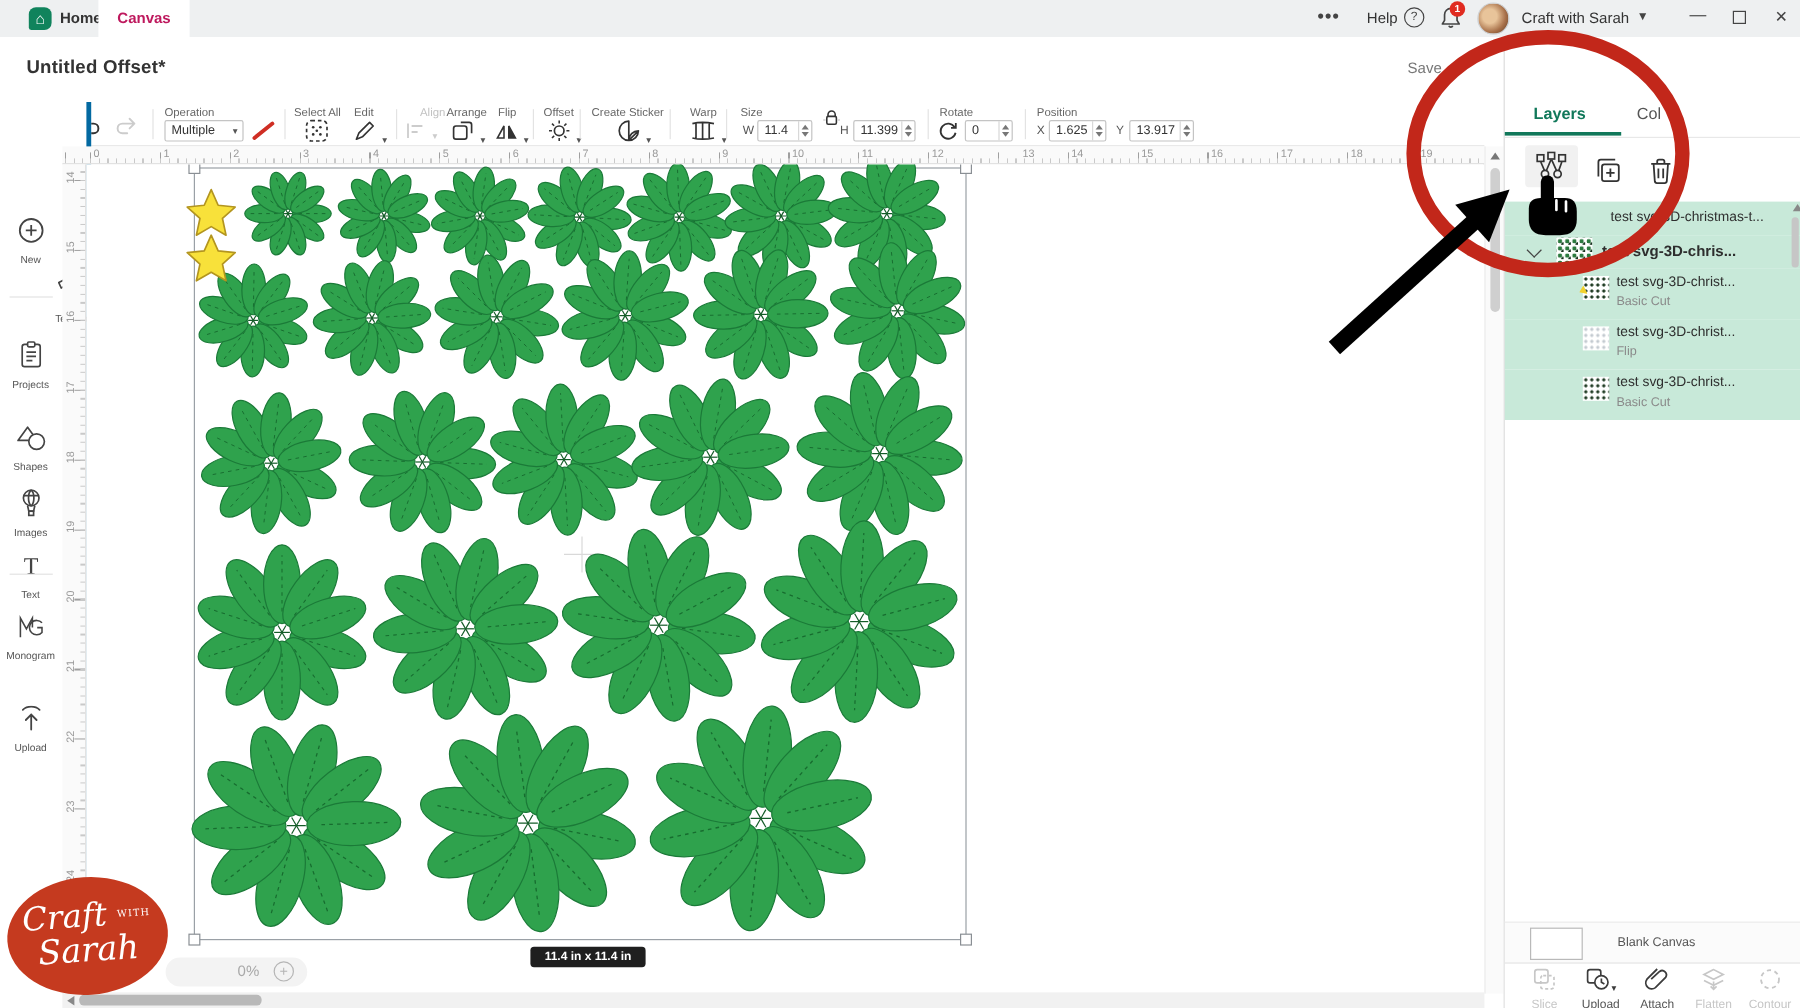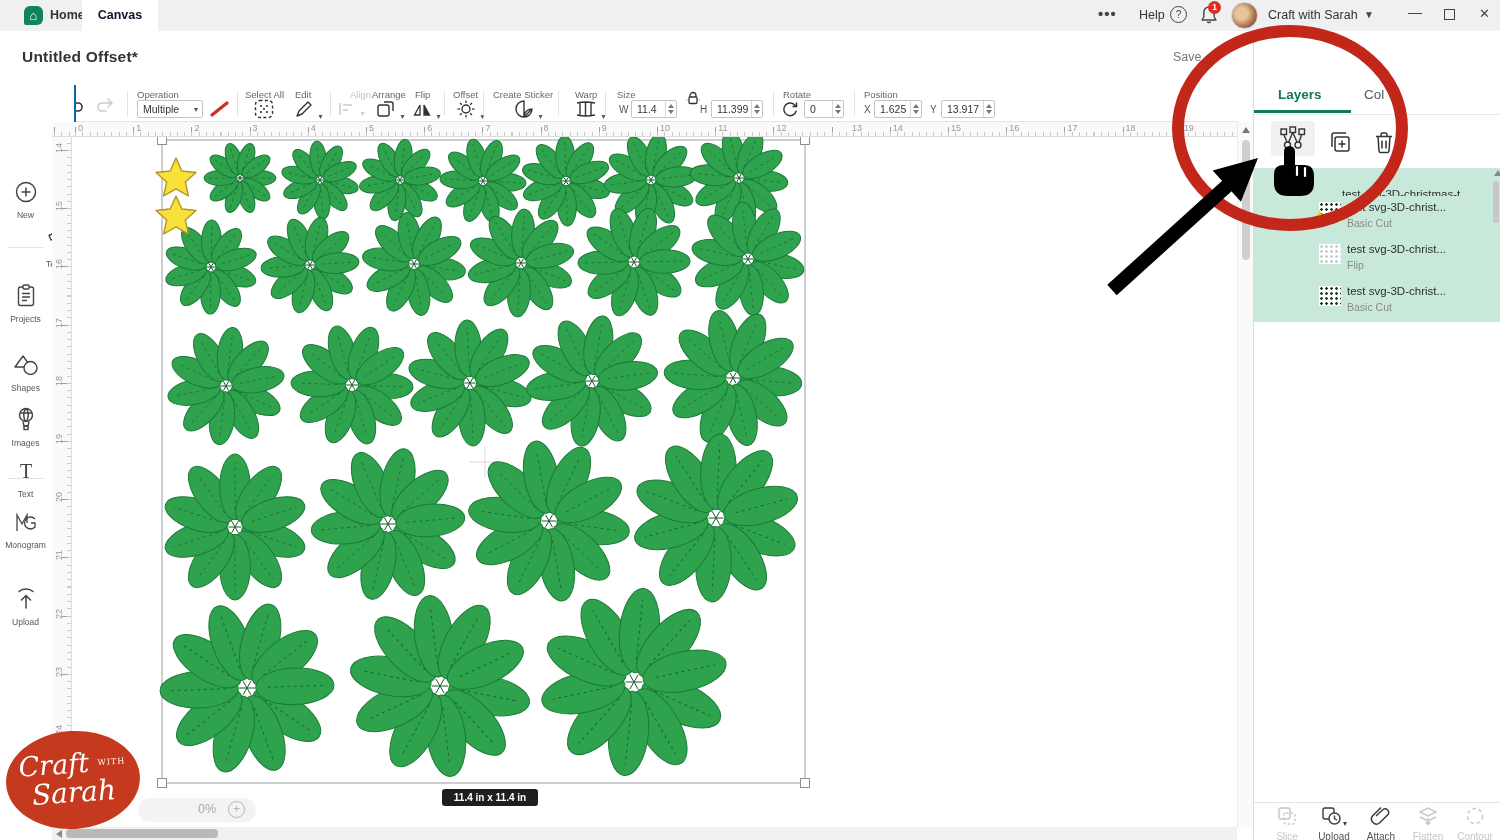--- a/index.html
+++ b/index.html
@@ -3,21 +3,21 @@
 <meta charset="utf-8">
 <style>
   * { box-sizing: border-box; margin:0; padding:0; }
   html,body { width:1500px; height:840px; overflow:hidden; }
   body { font-family:"Liberation Sans", sans-serif; background:#fff; position:relative; }
   .abs { position:absolute; }
   
   #titlebar { left:0; top:0; width:1500px; height:31px; background:#eef0f1; }
   #home-icon { left:24px; top:6px; width:19px; height:19px; background:#10835c; border-radius:6px 6px 6px 2px; color:#fff; font-size:13px; text-align:center; line-height:19px; }
   #home-label { left:50px; top:8px; font-size:12.5px; font-weight:bold; color:#333; }
-  #canvas-tab { left:82px; top:0; width:76px; height:31px; background:#fff; text-align:center; line-height:31px; font-size:12.5px; font-weight:bold; color:#0f172a; }
+  #canvas-tab { left:82px; top:0; width:76px; height:31px; background:#fff; text-align:center; line-height:31px; font-size:12.5px; font-weight:bold; color:#be185d; }
   #menu-dots { left:1098px; top:5px; font-size:15px; color:#444; letter-spacing:1px; font-weight:bold; }
   #help-label { left:1139px; top:8px; font-size:12.5px; color:#333; }
   #help-icon { left:1170px; top:6px; width:17px; height:17px; border:1.4px solid #444; border-radius:50%; font-size:10px; text-align:center; line-height:15px; color:#444; }
   #bell { left:1200px; top:5px; }
   #notif-badge { left:1208px; top:1px; width:13px; height:13px; background:#e02b20; color:#fff; border-radius:50%; font-size:8.5px; text-align:center; line-height:13px; font-weight:bold; }
   #avatar { left:1231px; top:2px; width:27px; height:27px; border-radius:50%; background:radial-gradient(circle at 38% 42%, #e8c49a 28%, #a8714a 62%, #6d4428 90%); border:1px solid #cfd3d6; }
   #account-name { left:1268px; top:8px; font-size:12.5px; color:#333; }
   #account-caret { left:1364px; top:9px; color:#444; font-size:10px; }
   #win-min { left:1408px; top:4px; font-size:14px; color:#444; }
   #win-max { left:1444px; top:9px; width:11px; height:11px; border:1.3px solid #444; }
@@ -34,21 +34,21 @@
   .tb-divider { position:absolute; top:6px; width:1px; height:25px; background:#e3e3e3; }
   .tb-input { position:absolute; top:15px; height:18px; border:1px solid #c4c4c4; border-radius:2px; background:#fff; font-size:10.5px; color:#333; display:flex; align-items:center; padding-left:5px; }
   .stepper { margin-left:auto; width:11px; height:100%; border-left:1px solid #d8d8d8; display:flex; flex-direction:column; align-items:center; justify-content:center; gap:2px; }
   .stepper i { width:0; height:0; border-left:3px solid transparent; border-right:3px solid transparent; }
   .stepper .up { border-bottom:4px solid #777; }
   .stepper .dn { border-top:4px solid #777; }
   .tb-icon { position:absolute; top:14px; }
   .caret { font-size:8px; color:#555; }
   .unit-label { position:absolute; top:19px; font-size:10px; color:#555; }
   
-  #leftbar { left:0; top:85px; width:76px; height:755px; background:#fff; border-right:2px solid #0369a1; }
+  #leftbar { left:0; top:85px; width:76px; height:755px; background:#fff; border-right:4px solid #0369a1; }
   .side-item { position:absolute; left:0; width:51px; text-align:center; cursor:pointer; }
   .side-item .lbl { font-size:8.5px; color:#555; margin-top:2px; display:block; }
   .side-div { position:absolute; left:8px; width:36px; height:1px; background:#e3e3e3; }
   
   #ruler-top { left:52px; top:122px; width:1185px; height:15px; background:#fafafa; border-bottom:1px solid #ddd;
     background-image:
       repeating-linear-gradient(90deg,#c9c9c9 0 1px,transparent 1px 7.275px),
       repeating-linear-gradient(90deg,#9f9f9f 0 1px,transparent 1px 58.2px);
     background-size:100% 4px,100% 9px; background-position:left 23px bottom 0,left 23px bottom 0; background-repeat:repeat-x; }
   #ruler-top span { position:absolute; top:1px; font-size:9px; color:#999; }
@@ -1043,21 +1043,26 @@
     </svg>
   </span>
   <span class="panel-action" style="left:119px;top:100px">
     <svg width="22" height="23" viewBox="0 0 22 23" fill="none" stroke="#333" stroke-width="1.5">
       <path d="M3 5.5 H19 M8 5.5 V3.5 a1.5 1.5 0 0 1 1.5-1.5 h3 a1.5 1.5 0 0 1 1.5 1.5 V5.5 M5 5.5 L6 20 a1.8 1.8 0 0 0 1.8 1.6 h6.4 A1.8 1.8 0 0 0 16 20 L17 5.5"></path>
       <path d="M9 9.5 V17.5 M13 9.5 V17.5"></path>
     </svg>
   </span>
   <div id="layer-rows">
       <div class="lrow sel" style="height: 28px;">
-        <span class="name" style="left:88px;top:20px;max-width:155px">test svg-3D-christmas-t...</span>
+        <span class="name" style="left:88px;top:7px;max-width:155px">test svg-3D-christmas-t...</span>
+      </div>
+      <div class="lrow sel" style="height: 28px;">
+        <span class="chev down" style="left:20px;top:8px"></span>
+        <span class="thumb dots-mixed" style="left:43px;top:2px;width:30px;height:25px"></span>
+        <span class="name" style="left:81px;top:6px;max-width:160px;font-weight:bold;font-size:12.5px">test svg-3D-chris...</span>
       </div>
       <div class="lrow sel" style="height: 42px;">
         <span class="thumb dots-dark" style="left:65px;top:6px;width:22px;height:20px">
           <span class="yellow-bit"></span>
         </span>
         <span class="name" style="left:93px;top:5px;max-width:145px">test svg-3D-christ...</span>
         <span class="op" style="left:93px;top:21px">Basic Cut</span>
       </div>
       <div class="lrow sel" style="height: 42px;">
         <span class="thumb dots-gray" style="left:65px;top:6px;width:22px;height:20px"></span>
@@ -1065,20 +1070,24 @@
         <span class="op" style="left:93px;top:21px">Flip</span>
       </div>
       <div class="lrow sel" style="height: 42px;">
         <span class="thumb dots-dark" style="left:65px;top:6px;width:22px;height:20px"></span>
         <span class="name" style="left:93px;top:5px;max-width:145px">test svg-3D-christ...</span>
         <span class="op" style="left:93px;top:21px">Basic Cut</span>
       </div>
     </div>
   <div id="panel-scroll-up"></div>
   <div id="panel-scroll-thumb"></div>
+  <div id="blank-canvas-row">
+    <div id="blank-swatch"></div>
+    <div id="blank-label">Blank Canvas</div>
+  </div>
   <div id="panel-actionbar">
       <div class="pa-item off" style="left: 10px;"><span><svg width="20" height="20" viewBox="0 0 20 20" fill="none" stroke="#c7c7c7" stroke-width="1.4">
             <rect x="2" y="2" width="11" height="11" rx="2"></rect>
             <rect x="7" y="7" width="11" height="11" rx="2" stroke-dasharray="2.5 2"></rect>
           </svg></span><span class="lbl">Slice</span></div>
       <div class="pa-item on" style="left: 57px;"><span><svg width="22" height="20" viewBox="0 0 22 20" fill="none" stroke="#3c3c3c" stroke-width="1.4">
             <rect x="2" y="2" width="11" height="11" rx="2"></rect>
             <circle cx="13.5" cy="12.5" r="5.5" fill="#fff"></circle>
             <path d="M13.5 9.5 V12.5 L16 14"></path>
           </svg><span class="caret" style="color:#3c3c3c">▾</span></span><span class="lbl">Upload</span></div>

